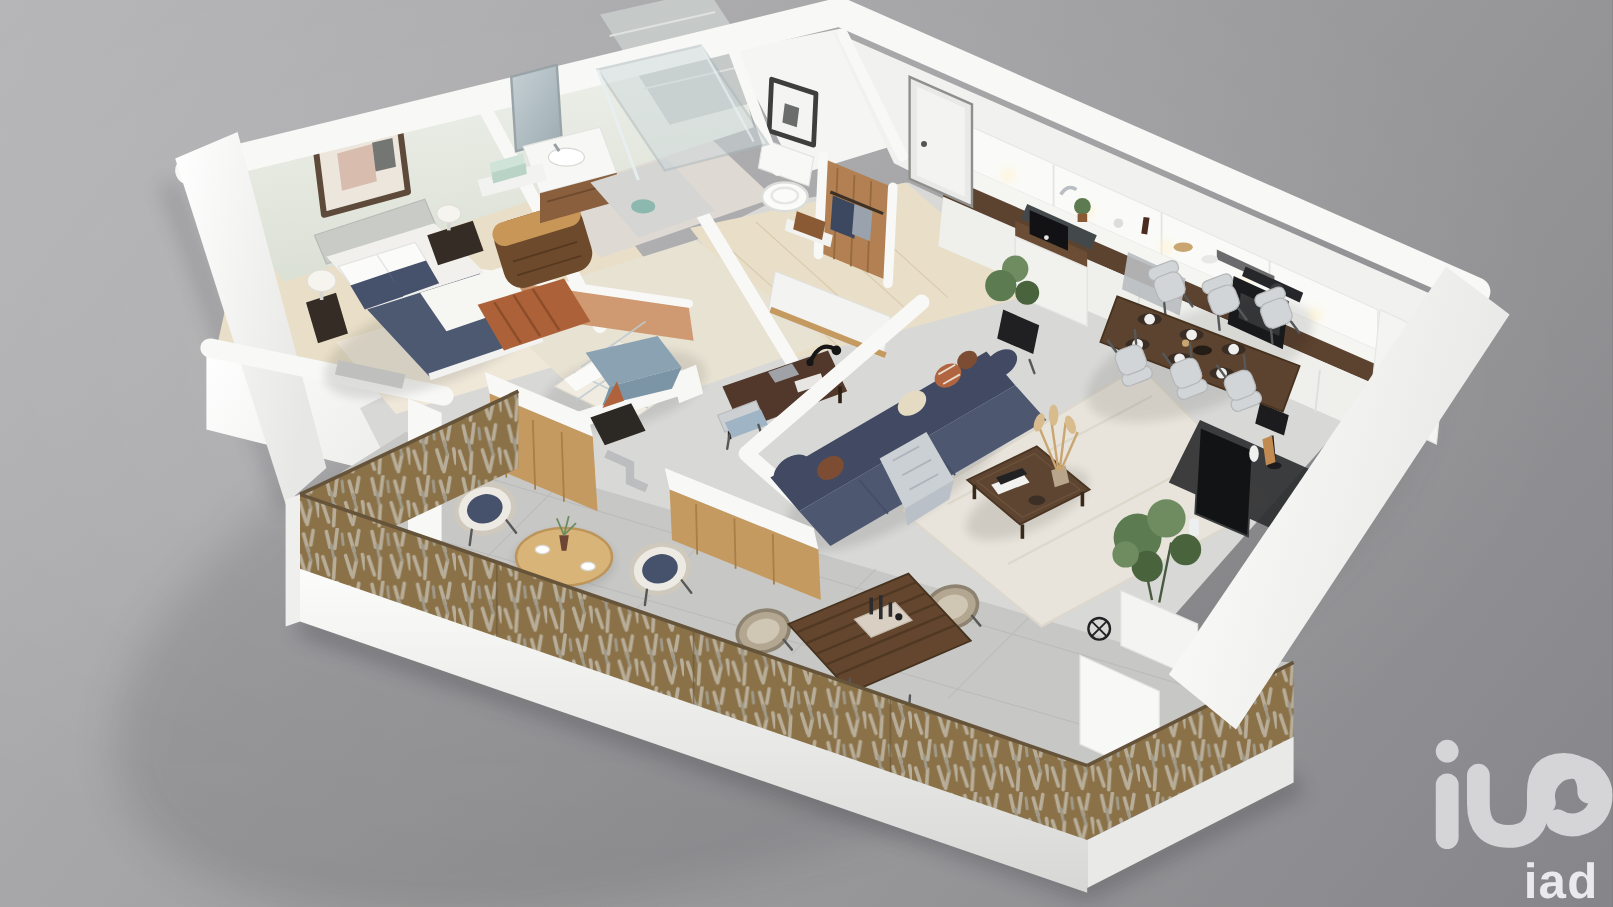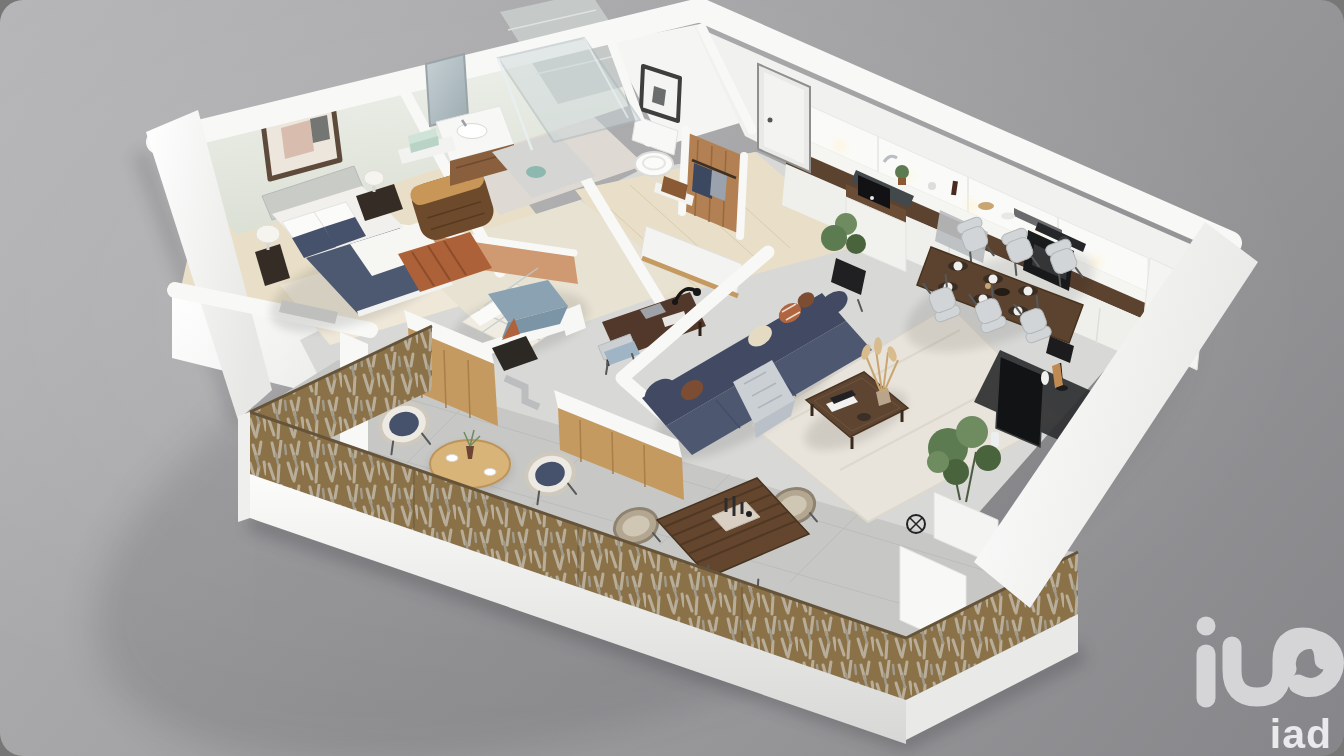--- a/index.html
+++ b/index.html
@@ -1,18 +1,18 @@
 <!DOCTYPE html>
 <html style="--bg1: #b5b5b7; --bg2: #9c9c9e; --bg3: #86868a; --wallTop: #f8f8f6; --wallFace: #f1f1ef; --bedroomWall: #e2e5dd; --tileWall: #c5c9c7; --floorMain: #d8d8d6; --floorWood: #e9dfc8; --floorTile: #c7c8c6; --floorBath: #dedad3; --rugLiving: #e8e4db; --rugBedroom: #efe8d9; --railing: #8a7147; --railingDark: #66543a; --holeA: #b7ad99; --holeB: #a09a8b; --plinth: #f5f5f3; --navy: #4e5770; --navyDark: #414a62; --navyPillow: #46516c; --cream: #e5dbc2; --rust: #b06440; --brown: #7c4d33; --throwGray: #cbd0d5; --walnut: #5c4330; --walnutDark: #46331f; --oak: #d9b478; --woodPanel: #c59a60; --woodCloset: #b28052; --benchTc: #ad6138; --wallTc: #cf9a72; --lampTc: #b0623c; --chairGray: #d2d5d7; --ropeBeige: #b4a791; --cushionBeige: #cfc6b4; --plaidBlue: #8ba2b2; --green1: #5d7b50; --green2: #49633d; --green3: #6f8c60; --black: #1b1c1e; --steel: #b9bdc0; --mirror: #aebdc2; --glass: #cdd8da; --mint: #cfe3d9; --logoMark: #d5d5d7; --logoText: #eaeaec;"><head>
 <meta charset="utf-8">
 <style>
   html,body{margin:0;padding:0;background:#777;}
   .stage{position:relative;width:1344px;height:756px;overflow:hidden;
          font-family:"Liberation Sans","DejaVu Sans",sans-serif;
-         background:linear-gradient(128deg,var(--bg1) 0%,var(--bg2) 55%,var(--bg3) 100%);border-radius:23px;}
+         background:linear-gradient(128deg,var(--bg1) 0%,var(--bg2) 55%,var(--bg3) 100%);}
   svg{display:block;position:absolute;inset:0;}
   .wall{stroke:var(--wallTop);stroke-linecap:round;fill:none;}
   .wt{fill:var(--wallTop);}
   .chairF{fill:var(--chairGray);stroke:#b4b7b9;stroke-width:1;}
   .leg{stroke:#56585a;stroke-width:2;stroke-linecap:round;}
   .logo-text{font-weight:bold;font-size:41px;letter-spacing:1px;fill:var(--logoText);}
 </style>
 </head>
 <body>
 

